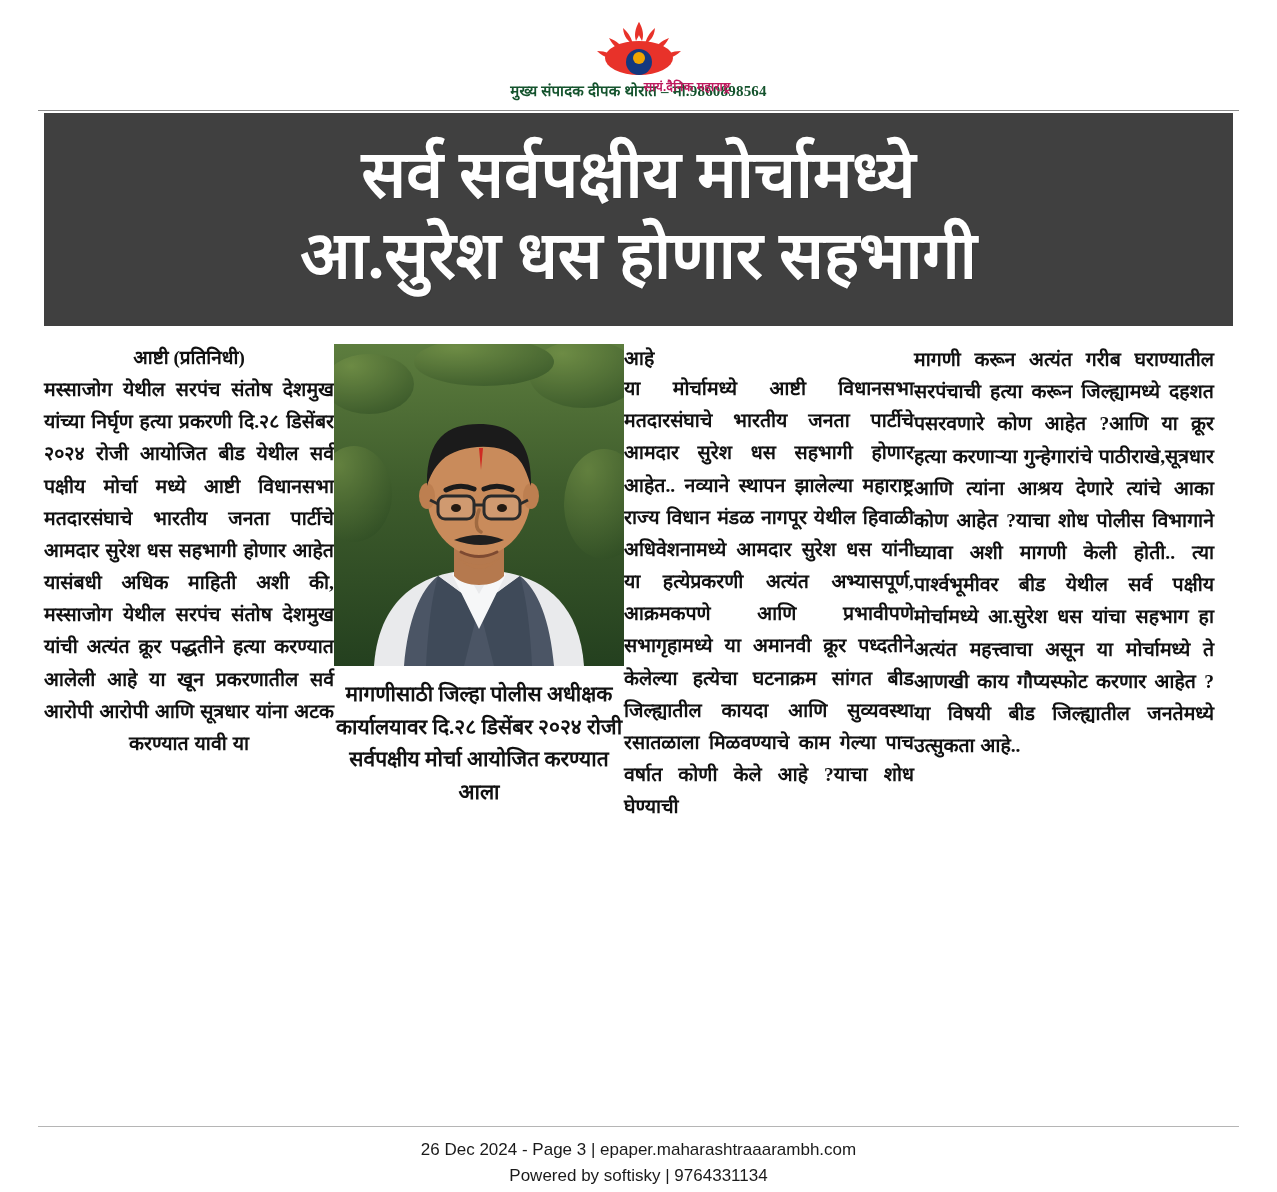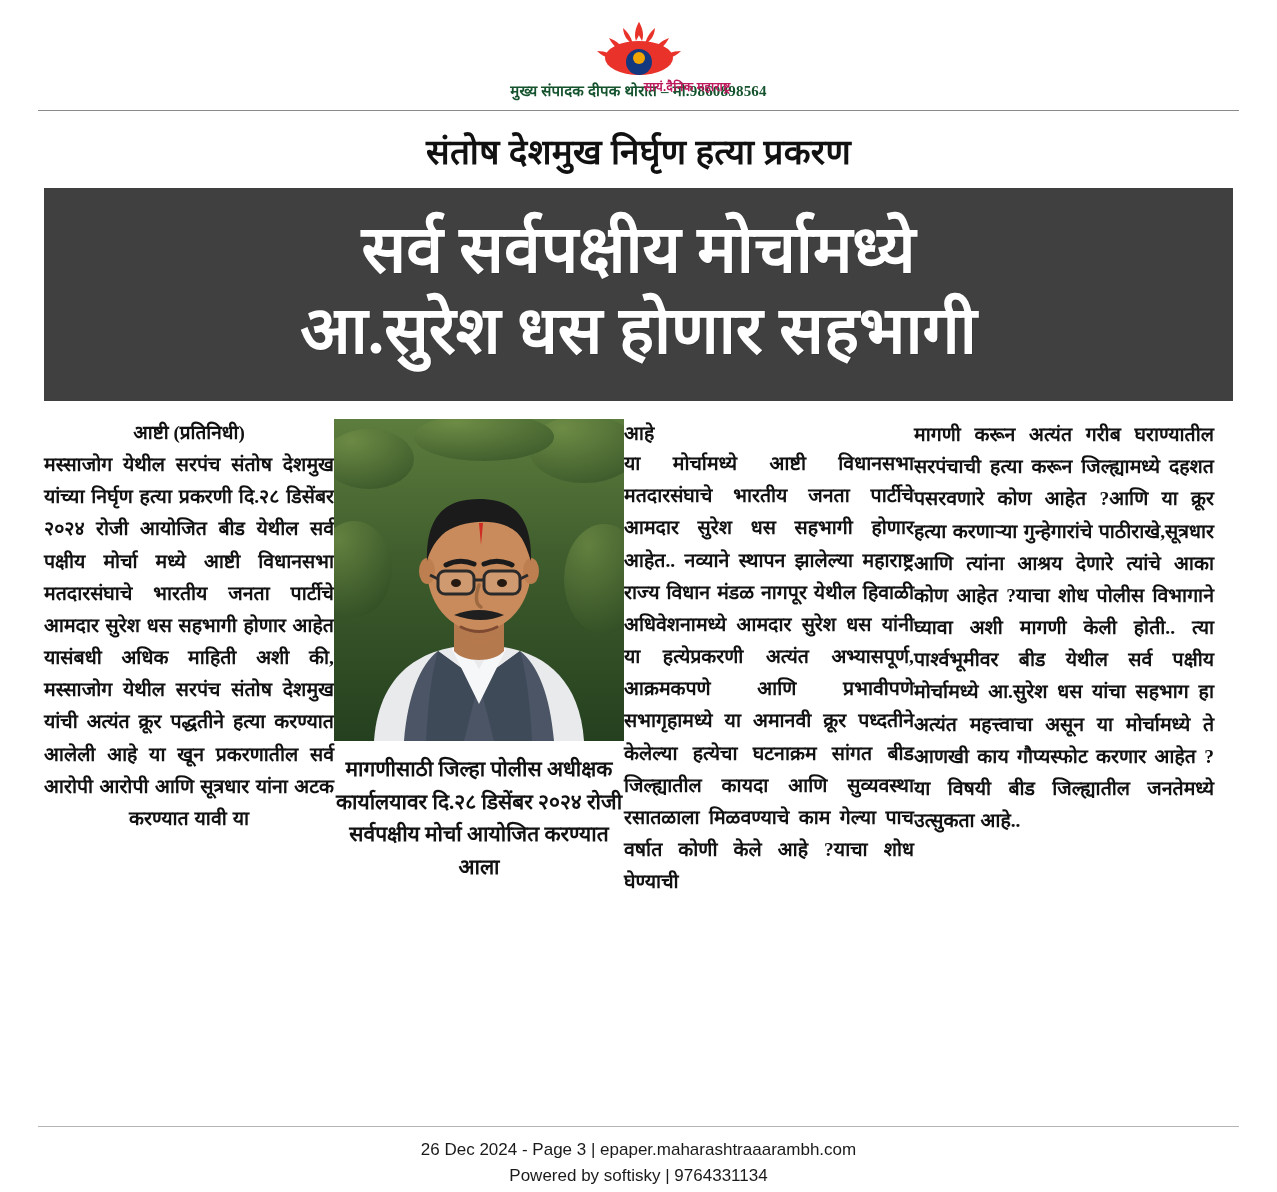--- a/index.html
+++ b/index.html
@@ -206,21 +206,20 @@
           <circle cx="60" cy="44" r="13" fill="#14387f"></circle>
           <circle cx="60" cy="40" r="6" fill="#f0a500"></circle>
         </svg>
       </div>
       <div class="small-top">सायं.दैनिक महाराष्ट्र</div>
     </div>
     <div class="editor-line">मुख्य संपादक दीपक थोरात – मो.9860898564</div>
     <div class="rule"></div>
   </div>
 
-  <div class="kicker">संतोष देशमुख निर्घृण हत्या प्रकरण</div>
 
   <div class="headline-banner">
     <div class="line">सर्व सर्वपक्षीय मोर्चामध्ये</div>
     <div class="line">आ.सुरेश धस होणार सहभागी</div>
   </div>
 
   <div class="content">
 
     <div class="col">
       <div class="byline">आष्टी (प्रतिनिधी)</div>

